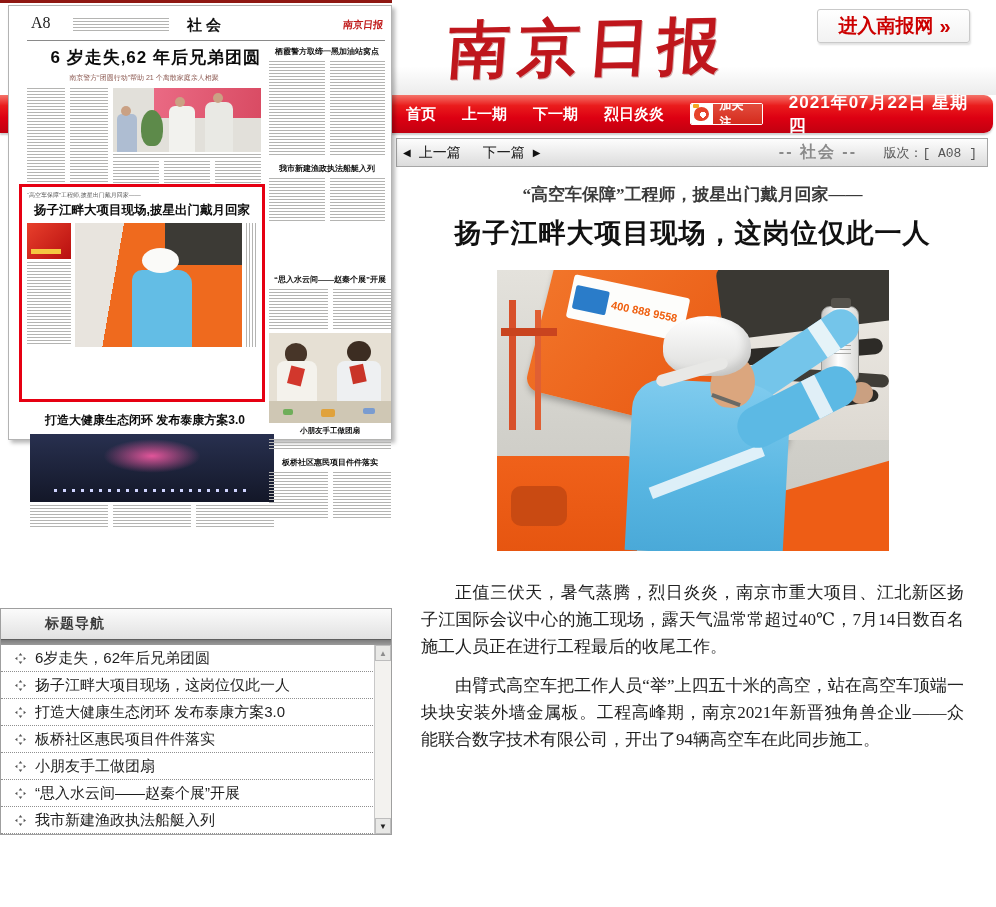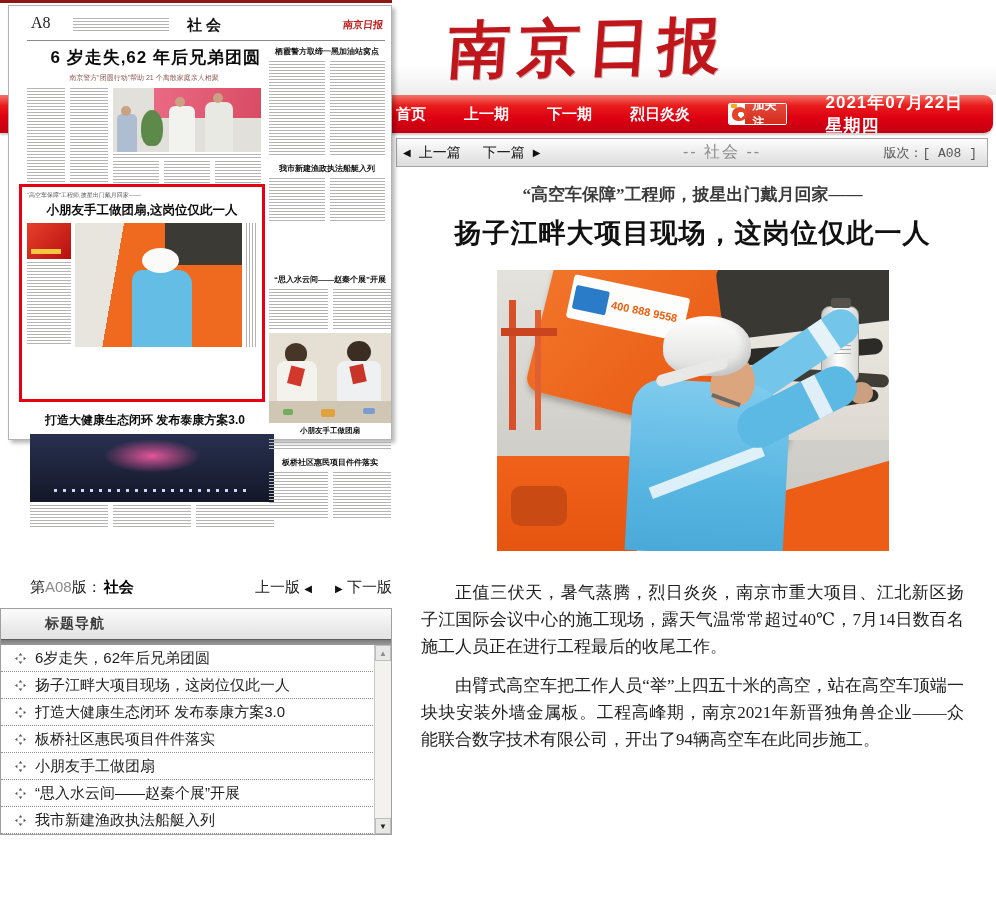--- a/index.html
+++ b/index.html
@@ -35,40 +35,40 @@
   .archive-btn .tip::after { content:""; position:absolute; right:3px; top:-8px;
     width:0; height:0; border-top:8px solid transparent; border-bottom:8px solid transparent;
     border-left:9px solid #f6ef7e; }
   .cal-icon { margin-left:10px; cursor:pointer; }
 
   
   .red-bar { position:absolute; left:0; top:95px; width:993px; height:38px;
     background:linear-gradient(180deg,#f4746a 0%,#ea1c1c 28%,#dd0012 60%,#c10010 100%);
     border-radius:0 9px 9px 0; box-shadow:0 2px 2px rgba(0,0,0,.2); }
   .red-bar-inner { position:absolute; left:396px; right:10px; top:0; height:100%;
-    display:flex; align-items:center; gap:38px; }
+    display:flex; align-items:center; gap:26px; padding-left:10px; }
   .rnav { color:#fff; font-size:15px; font-weight:bold; cursor:pointer; white-space:nowrap; }
   .follow { display:flex; align-items:center; height:22px; border:1px solid #ffffff; border-radius:2px;
     overflow:hidden; cursor:pointer; }
   .follow .wb { width:22px; height:22px; background:#fff; position:relative; }
   .follow .wb .eye { position:absolute; left:3px; top:4px; width:15px; height:14px;
     background:radial-gradient(circle at 60% 55%, #fff 0 3px, #e6432a 3px 100%); border-radius:50% 50% 50% 40%; }
   .follow .wb .crown { position:absolute; left:2px; top:1px; width:6px; height:4px; background:#f5a623; border-radius:1px; }
   .follow .lbl { background:linear-gradient(180deg,#e8584a,#cf1f10); color:#fff; font-size:12px; font-weight:bold;
     padding:0 7px; height:34px; display:flex; align-items:center; }
   .red-date { margin-left:auto; color:#fff; font-size:17px; font-weight:bold; letter-spacing:1px; }
 
   
   .toolbar { position:absolute; left:396px; top:138px; width:592px; height:29px;
     background:linear-gradient(180deg,#fdfdfd,#dcdcdc); border:1px solid #a6a6a6;
     display:flex; align-items:center; font-size:14px; color:#222; }
   .toolbar .left { display:flex; align-items:center; gap:8px; padding-left:6px; width:190px; }
   .toolbar .tri { font-size:10px; color:#111; }
   .toolbar .tlink { cursor:pointer; }
-  .toolbar .center { flex:1; text-align:center; font-size:16px; font-weight:normal; color:#8a8a8a; letter-spacing:2px; }
+  .toolbar .center { flex:1; text-align:right; font-size:16px; font-weight:bold; color:#8a8a8a; letter-spacing:2px; }
   .toolbar .right { width:130px; text-align:right; padding-right:10px; color:#555;
     font-family:"Liberation Mono","DejaVu Sans Mono",monospace; font-size:13px; }
 
   
   .content { position:absolute; left:397px; top:167px; width:591px; }
   .kicker { margin-top:16px; text-align:center; font-size:17px; color:#3a3a3a;
     font-family:"Liberation Serif","DejaVu Serif",serif; font-weight:bold; }
   .title { margin-top:8px; text-align:center; font-size:27px; line-height:38px; font-weight:bold; color:#111;
     letter-spacing:1px; }
   .caption { margin-top:10px; text-align:center; font-size:15px; color:#222;
@@ -242,20 +242,24 @@
 </head>
 <body>
 
 <div class="page">
 
   <div class="thumb-top-edge"></div>
 
   <div class="header-bg"></div>
   <div class="masthead">南京日报</div>
 
+  <div class="enter-btn">
+    <span>进入南报网</span>
+    <span class="chev">»</span>
+  </div>
 
 
   <div class="red-bar">
     <div class="red-bar-inner">
       <span class="rnav">首页</span>
       <span class="rnav">上一期</span>
       <span class="rnav">下一期</span>
       <span class="rnav">烈日炎炎</span>
       <span class="follow">
         <span class="wb">
@@ -365,21 +369,21 @@
       </div>
       <div class="t-h-s" style="margin-top:8px">我市新建渔政执法船艇入列</div>
       <div class="cols cols2" style="margin-top:4px">
         <div class="c tl"></div>
         <div class="c tl"></div>
       </div>
     </div>
 
     <div class="t-redbox">
       <div class="t-box-kicker">“高空车保障”工程师,披星出门戴月回家——</div>
-      <div class="t-box-title">小朋友手工做团扇,这岗位仅此一人</div>
+      <div class="t-box-title">扬子江畔大项目现场,披星出门戴月回家</div>
       <div class="t-box-row">
         <div class="t-box-left">
           <div class="t-promo"></div>
           <div class="tl"></div>
         </div>
         <div class="t-wphoto">
           <span class="dark"></span>
             <span class="body"></span>
             <span class="helm"></span>
         </div>
@@ -432,33 +436,20 @@
       <div class="t-h5">小朋友手工做团扇</div>
       <div class="mini tl"></div>
       <div class="t-h6">板桥社区惠民项目件件落实</div>
       <div class="cols colsB">
         <div class="c tl"></div>
         <div class="c tl"></div>
       </div>
     </div>
   </div>
 
-  <div class="pagenav">
-    <span class="pn-label">
-      <span>第</span><span class="no">A08</span><span>版：</span><span class="sec">社会</span>
-    </span>
-    <span class="pn-prev">
-      <span>上一版</span>
-      <span class="pn-tri">◀</span>
-    </span>
-    <span class="pn-next">
-      <span class="pn-tri">▶</span>
-      <span>下一版</span>
-    </span>
-  </div>
 
   <div class="sidebar">
     <div class="sb-head">标题导航</div>
     <div class="sb-divider"></div>
     <div class="sb-list">
       <div class="sb-item">
         <svg width="11" height="11" viewBox="0 0 11 11">
             <g fill="#555">
               <path d="M5.5 0l1.8 2.4H3.7z"></path>
               <path d="M5.5 11L3.7 8.6h3.6z"></path>

